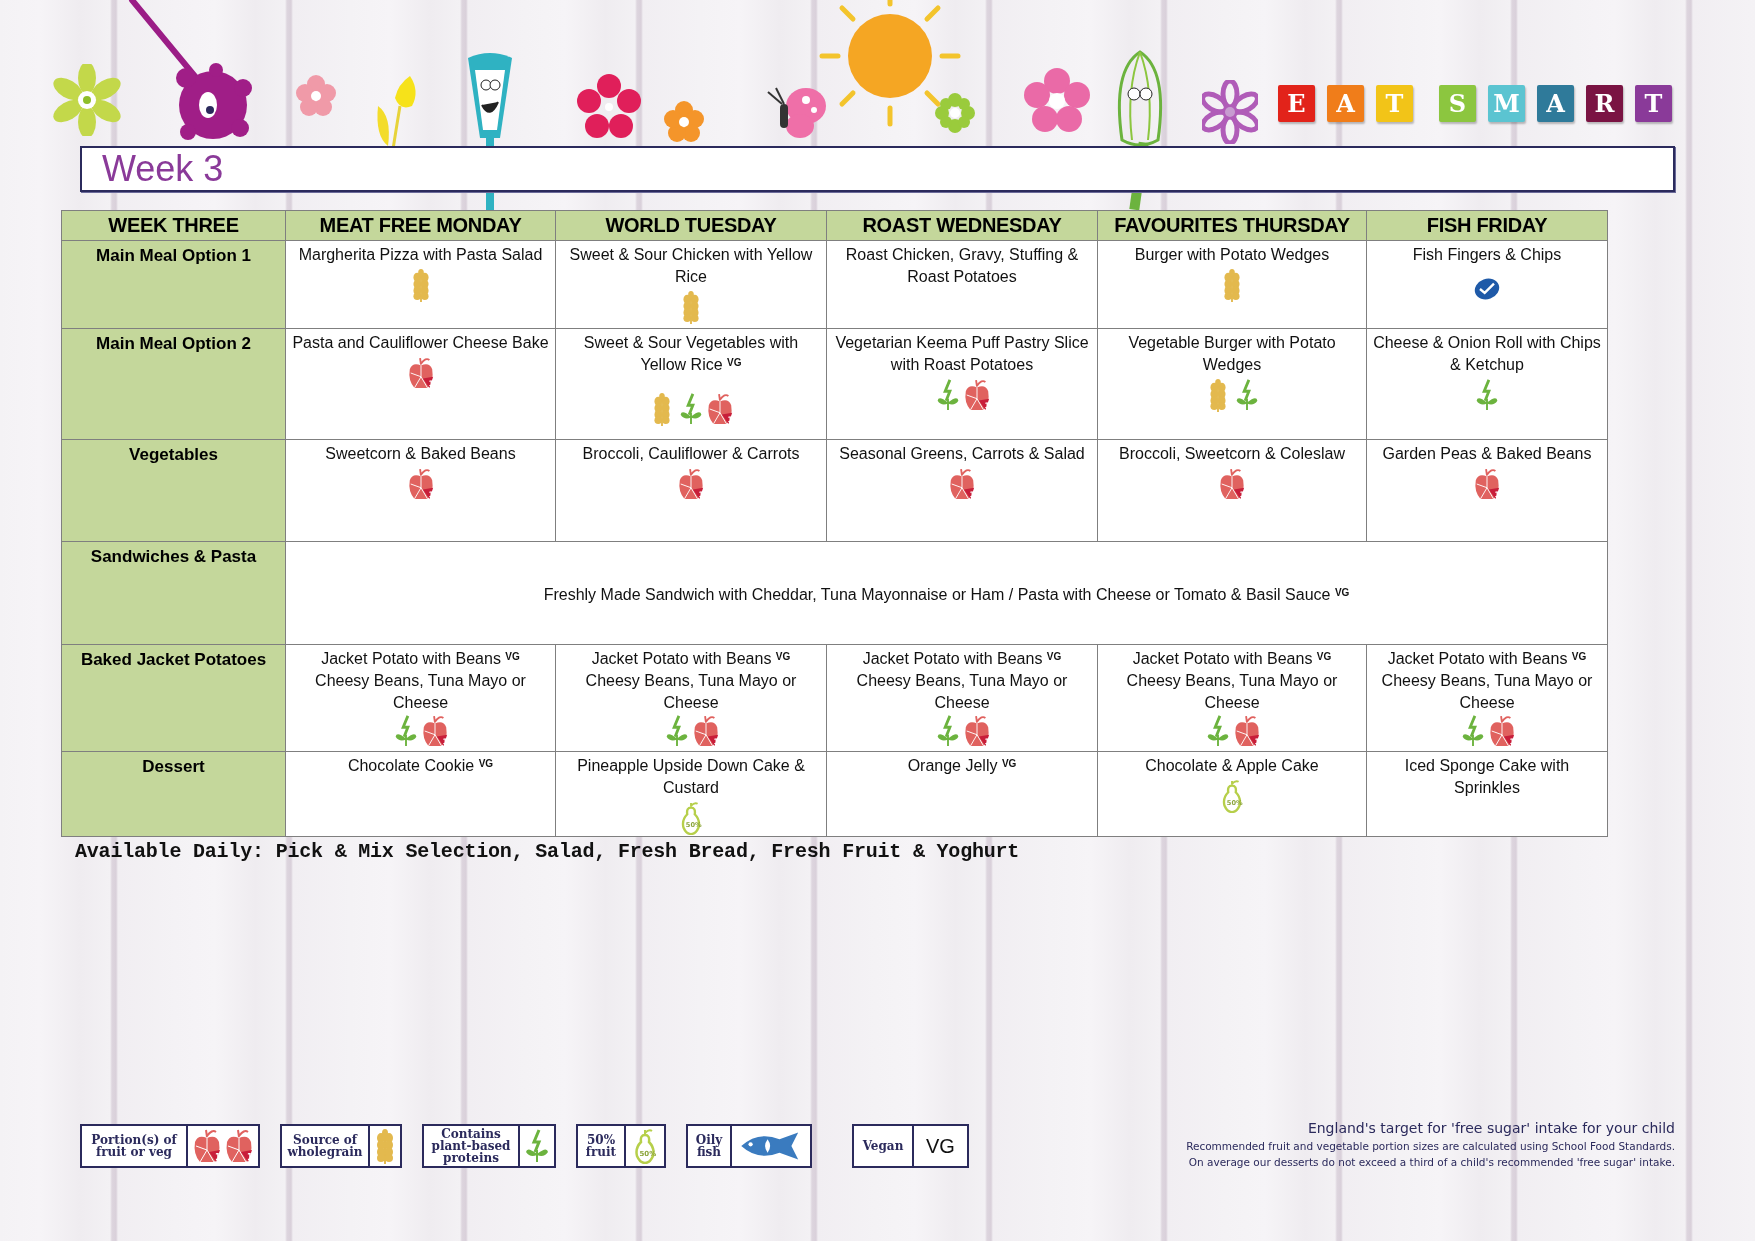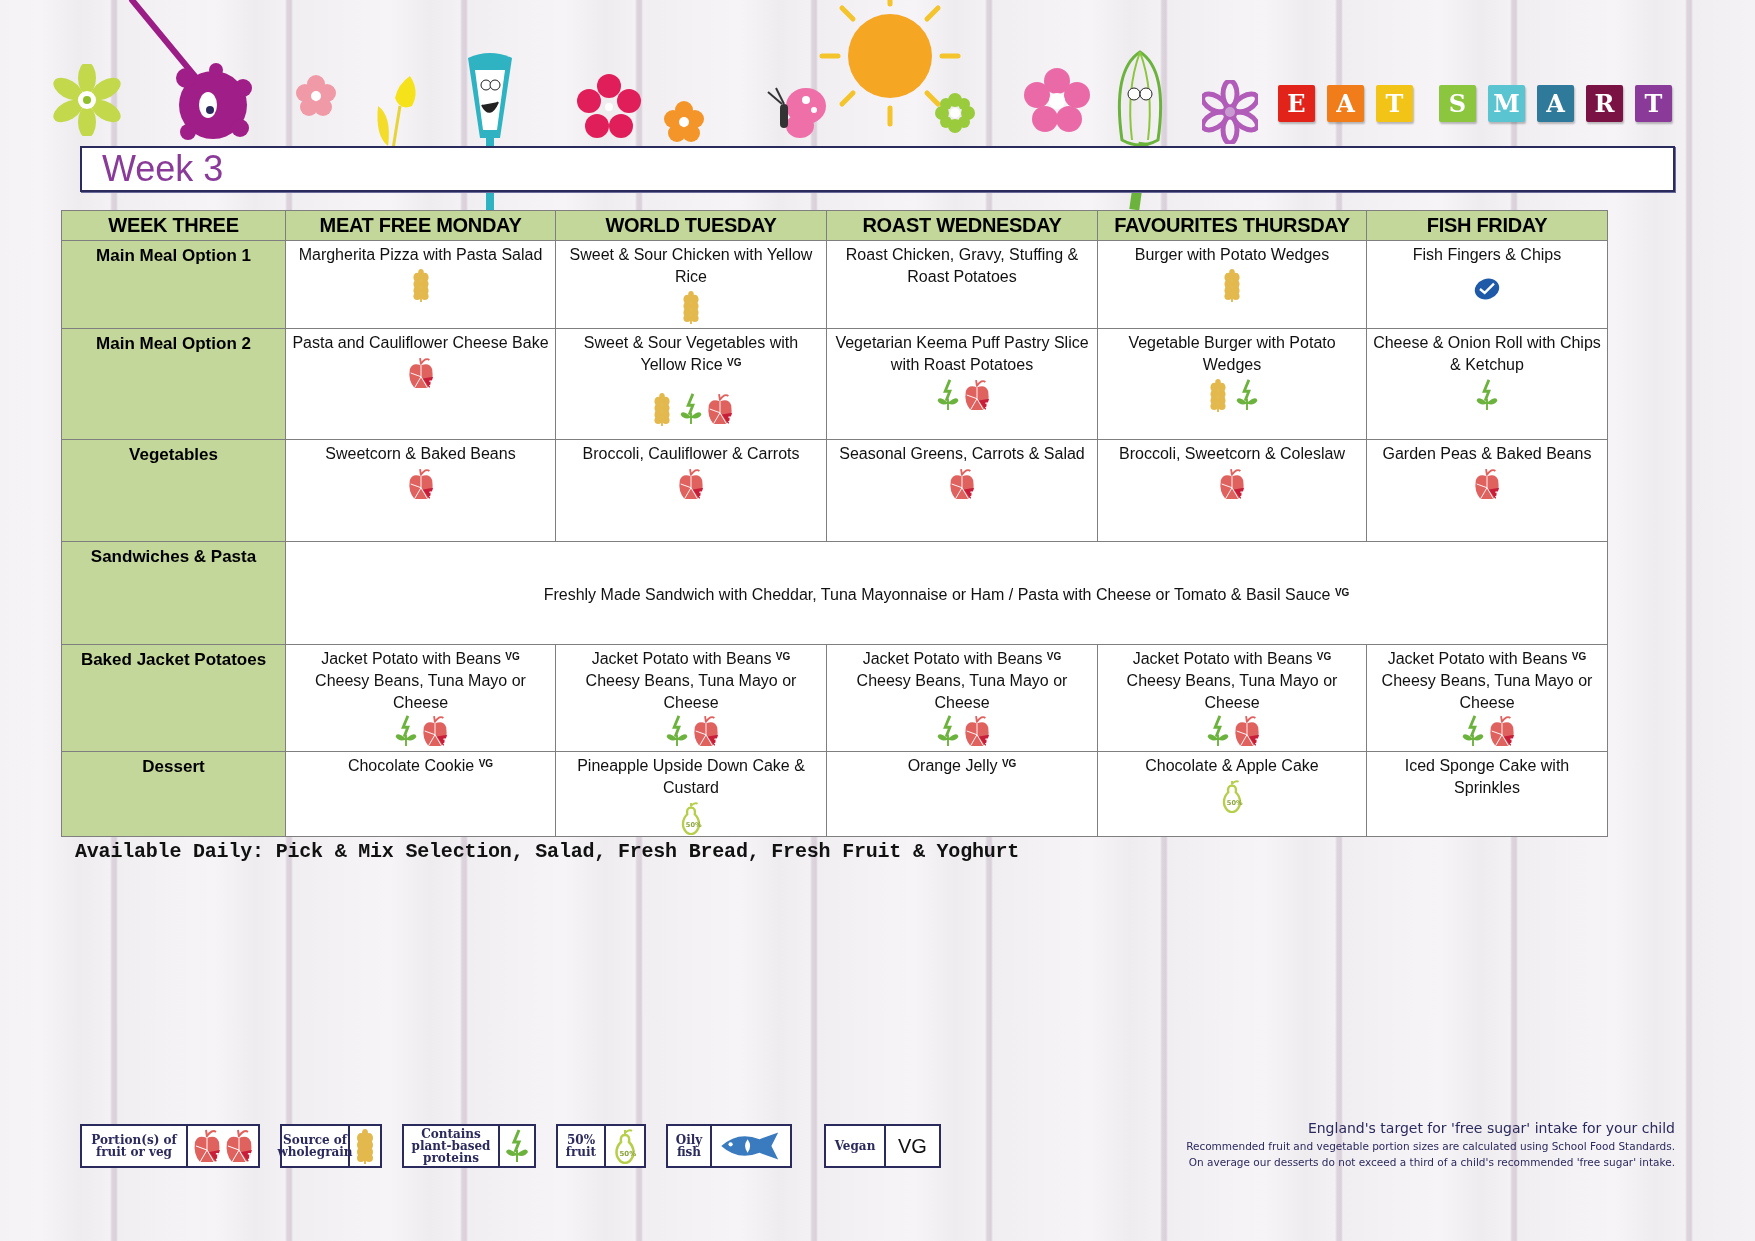--- a/index.html
+++ b/index.html
@@ -553,21 +553,21 @@
     <div class="li">
       <span class="ic"><svg>
             <use href="#i-apple"></use>
           </svg></span>
       <span class="ic"><svg>
             <use href="#i-apple"></use>
           </svg></span>
     </div>
   </div>
   <div class="lg">
-    <div class="lt" style="width:68px">Source of wholegrain</div>
+    <div class="lt" style="width:88px">Source of wholegrain</div>
     <div class="li">
         <span class="ic" style="width:22px"><svg>
             <use href="#i-grain"></use>
           </svg></span>
       </div>
   </div>
   <div class="lg">
     <div class="lt" style="width:96px">Contains plant-based proteins</div>
     <div class="li">
         <span class="ic" style="width:26px"><svg>
@@ -584,21 +584,21 @@
       </div>
   </div>
   <div class="lg">
     <div class="lt" style="width:44px">Oily fish</div>
     <div class="li">
         <span class="ic" style="width:70px;height:34px"><svg>
             <use href="#i-fish"></use>
           </svg></span>
       </div>
   </div>
-  <div class="lg" style="margin-left:12px">
+  <div class="lg" style="margin-left:20px">
     <div class="lt" style="width:60px">Vegan</div>
     <div class="li">
         <span class="vg-text">VG</span>
       </div>
   </div>
 </div>
 
 <div class="abs footnote">
   <div class="f1">England's target for 'free sugar' intake for your child</div>
   <div class="f2">Recommended fruit and vegetable portion sizes are calculated using School Food Standards.</div>

